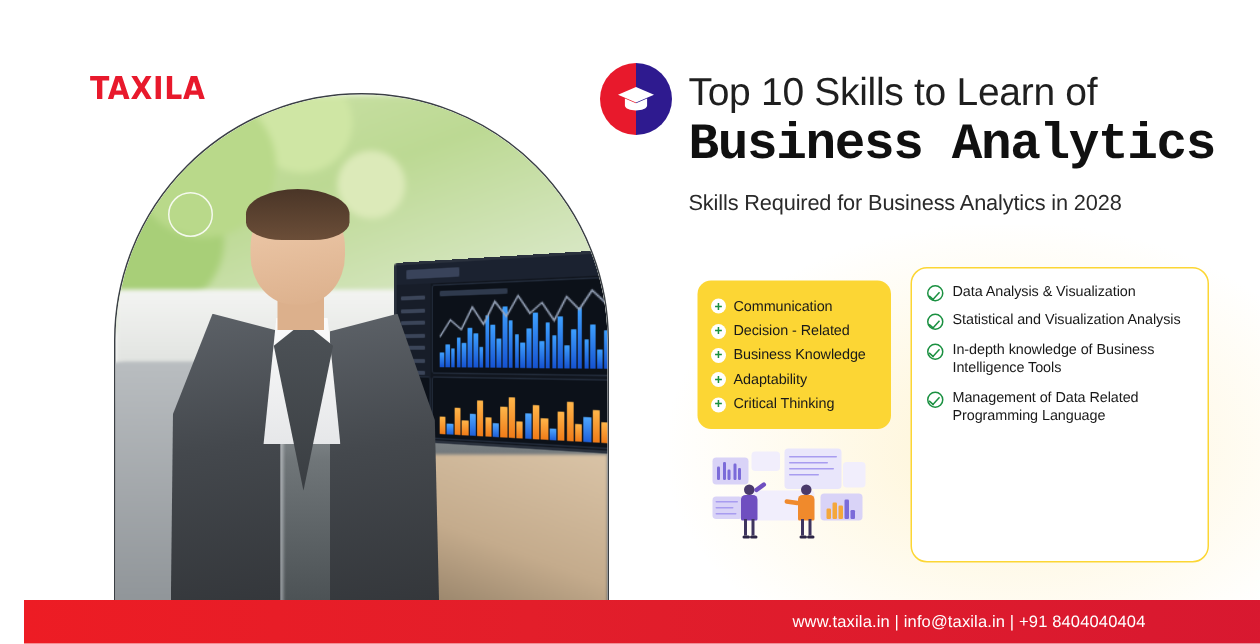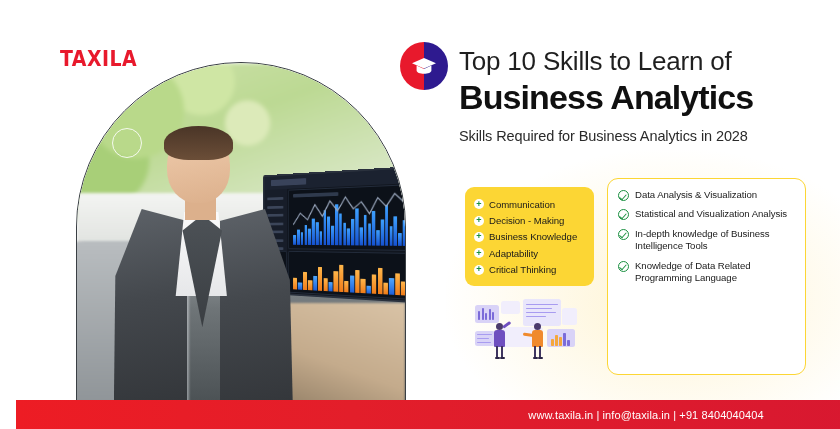--- a/index.html
+++ b/index.html
@@ -193,21 +193,21 @@
   .cap-badge svg { display:block; }
 
   .title-line1 {
     position:absolute; left:443px; top:46px;
     font-size:26px; font-weight:400; color:#1f1f1f;
     letter-spacing:-.2px; white-space:nowrap;
   }
   .title-line2 {
     position:absolute; left:443px; top:78px;
     font-size:34px; font-weight:bold; color:#101010;
-    letter-spacing:-.9px; white-space:nowrap;
+    letter-spacing:-.9px; white-space:nowrap;font-family:Liberation Mono, monospace;
   }
   .subtitle {
     position:absolute; left:443px; top:128px;
     font-size:14.5px; font-weight:400; color:#2a2a2a;
     letter-spacing:-.1px; white-space:nowrap;
   }
 
   
   .plus-card {
     position:absolute; left:449px; top:187px;
@@ -407,21 +407,21 @@
   <div class="title-line2">Business Analytics</div>
   <div class="subtitle">Skills Required for Business Analytics in 2028</div>
 
   <div class="plus-card">
     <div class="plus-row">
       <span class="plus-ic">+</span>
       <span class="plus-tx">Communication</span>
     </div>
     <div class="plus-row">
       <span class="plus-ic">+</span>
-      <span class="plus-tx">Decision - Making</span>
+      <span class="plus-tx">Decision - Related</span>
     </div>
     <div class="plus-row">
       <span class="plus-ic">+</span>
       <span class="plus-tx">Business Knowledge</span>
     </div>
     <div class="plus-row">
       <span class="plus-ic">+</span>
       <span class="plus-tx">Adaptability</span>
     </div>
     <div class="plus-row">
@@ -438,21 +438,21 @@
     <div class="check-row">
       <span class="check-ic"></span>
       <span class="check-tx">Statistical and Visualization Analysis</span>
     </div>
     <div class="check-row">
       <span class="check-ic"></span>
       <span class="check-tx">In-depth knowledge of Business Intelligence Tools</span>
     </div>
     <div class="check-row">
       <span class="check-ic"></span>
-      <span class="check-tx">Knowledge of Data Related Programming Language</span>
+      <span class="check-tx">Management of Data Related Programming Language</span>
     </div>
   </div>
 
   <div class="illus">
     <div class="il-card lav" style="left:0px;  top:6px;  width:24px; height:18px;"></div>
     <div class="il-card pale" style="left:26px; top:2px;  width:19px; height:13px;"></div>
     <div class="il-card" style="left:48px; top:0px;  width:38px; height:27px;"></div>
     <div class="il-card pale" style="left:87px; top:9px;  width:15px; height:17px;"></div>
     <div class="il-card lav" style="left:0px;  top:32px; width:20px; height:15px;"></div>
     <div class="il-card pale" style="left:24px; top:28px; width:44px; height:20px;"></div>

